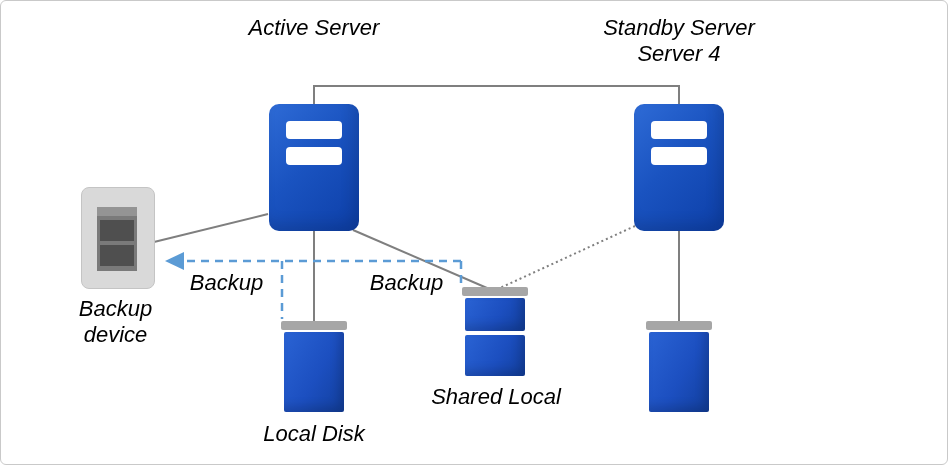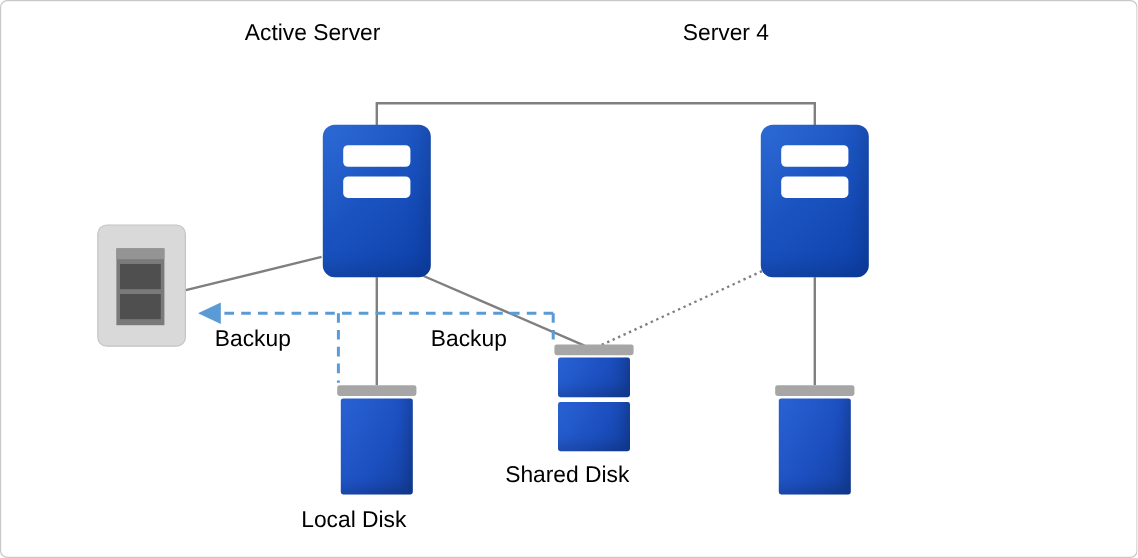--- a/index.html
+++ b/index.html
@@ -9,24 +9,25 @@
     box-sizing:border-box;
     background:#ffffff;
     border:1px solid #c9c9c9;
     border-radius:6px;
     font-family:"Liberation Sans", sans-serif;
     color:var(--text-black,#000000);
     overflow:hidden;
   }
   .abs{position:absolute;}
   .label{
-    font-size:19px;
+    font-size:22px;
     line-height:26px;
-    text-align:left;
+    text-align:center;
     color:var(--text-black,#000000);
+    font-style:italic;
   }
   
   svg.connector-layer{position:absolute;left:0;top:0;pointer-events:none;}
   .gray-line{stroke:var(--line-gray,#7f7f7f);stroke-width:2;fill:none;}
   .dotted-line{stroke:var(--line-gray,#7f7f7f);stroke-width:2;fill:none;stroke-dasharray:2 3;}
   .dash-blue{stroke:var(--backup-dash-blue,#5b9bd5);stroke-width:2.5;fill:none;stroke-dasharray:8 6;}
   .arrow-blue{fill:var(--backup-dash-blue,#5b9bd5);}
   
   .server-icon{
     width:90px;height:127px;border-radius:10px;
@@ -80,48 +81,50 @@
     <polyline class="dash-blue" points="460,260 184,260"></polyline>
     <line class="dash-blue" x1="281" y1="260" x2="281" y2="318"></line>
     <line class="dash-blue" x1="460" y1="260" x2="460" y2="284"></line>
     <polygon class="arrow-blue" points="164,260 183,251 183,269"></polygon>
   </svg>
 
   <div class="abs label" style="left:203px;top:14px;width:220px;">
     <div>Active Server</div>
   </div>
   <div class="abs label" style="left:568px;top:14px;width:220px;">
+    <div>Standby Server</div>
     <div>Server 4</div>
   </div>
 
   <div class="abs server-icon" style="left:268px;top:103px;">
     <div class="server-bar b1"></div>
     <div class="server-bar b2"></div>
   </div>
   <div class="abs server-icon" style="left:633px;top:103px;">
     <div class="server-bar b1"></div>
     <div class="server-bar b2"></div>
   </div>
 
   <div class="abs backup-device" style="left:80px;top:186px;">
     <div class="bd-inner">
       <div class="bd-top"></div>
       <div class="bd-slot s1"></div>
       <div class="bd-slot s2"></div>
     </div>
   </div>
+  <div class="abs label" style="left:62px;top:295px;width:105px;">Backup device</div>
 
   <div class="abs disk-cap" style="left:280px;top:320px;"></div>
   <div class="abs disk-body" style="left:283px;top:331px;height:80px;"></div>
-  <div class="abs label" style="left:250px;top:420px;width:150px;">Local Disk</div>
+  <div class="abs label" style="left:238px;top:420px;width:150px;">Local Disk</div>
 
   <div class="abs disk-cap" style="left:461px;top:286px;"></div>
   <div class="abs disk-body" style="left:464px;top:297px;height:33px;"></div>
   <div class="abs disk-body" style="left:464px;top:334px;height:41px;"></div>
-  <div class="abs label" style="left:420px;top:383px;width:150px;">Shared Disk</div>
+  <div class="abs label" style="left:420px;top:383px;width:150px;">Shared Local</div>
 
   <div class="abs disk-cap" style="left:645px;top:320px;"></div>
   <div class="abs disk-body" style="left:648px;top:331px;height:80px;"></div>
 
   <div class="abs label" style="left:178px;top:269px;width:95px;">Backup</div>
   <div class="abs label" style="left:358px;top:269px;width:95px;">Backup</div>
 
 </div>
 
 </body></html>

